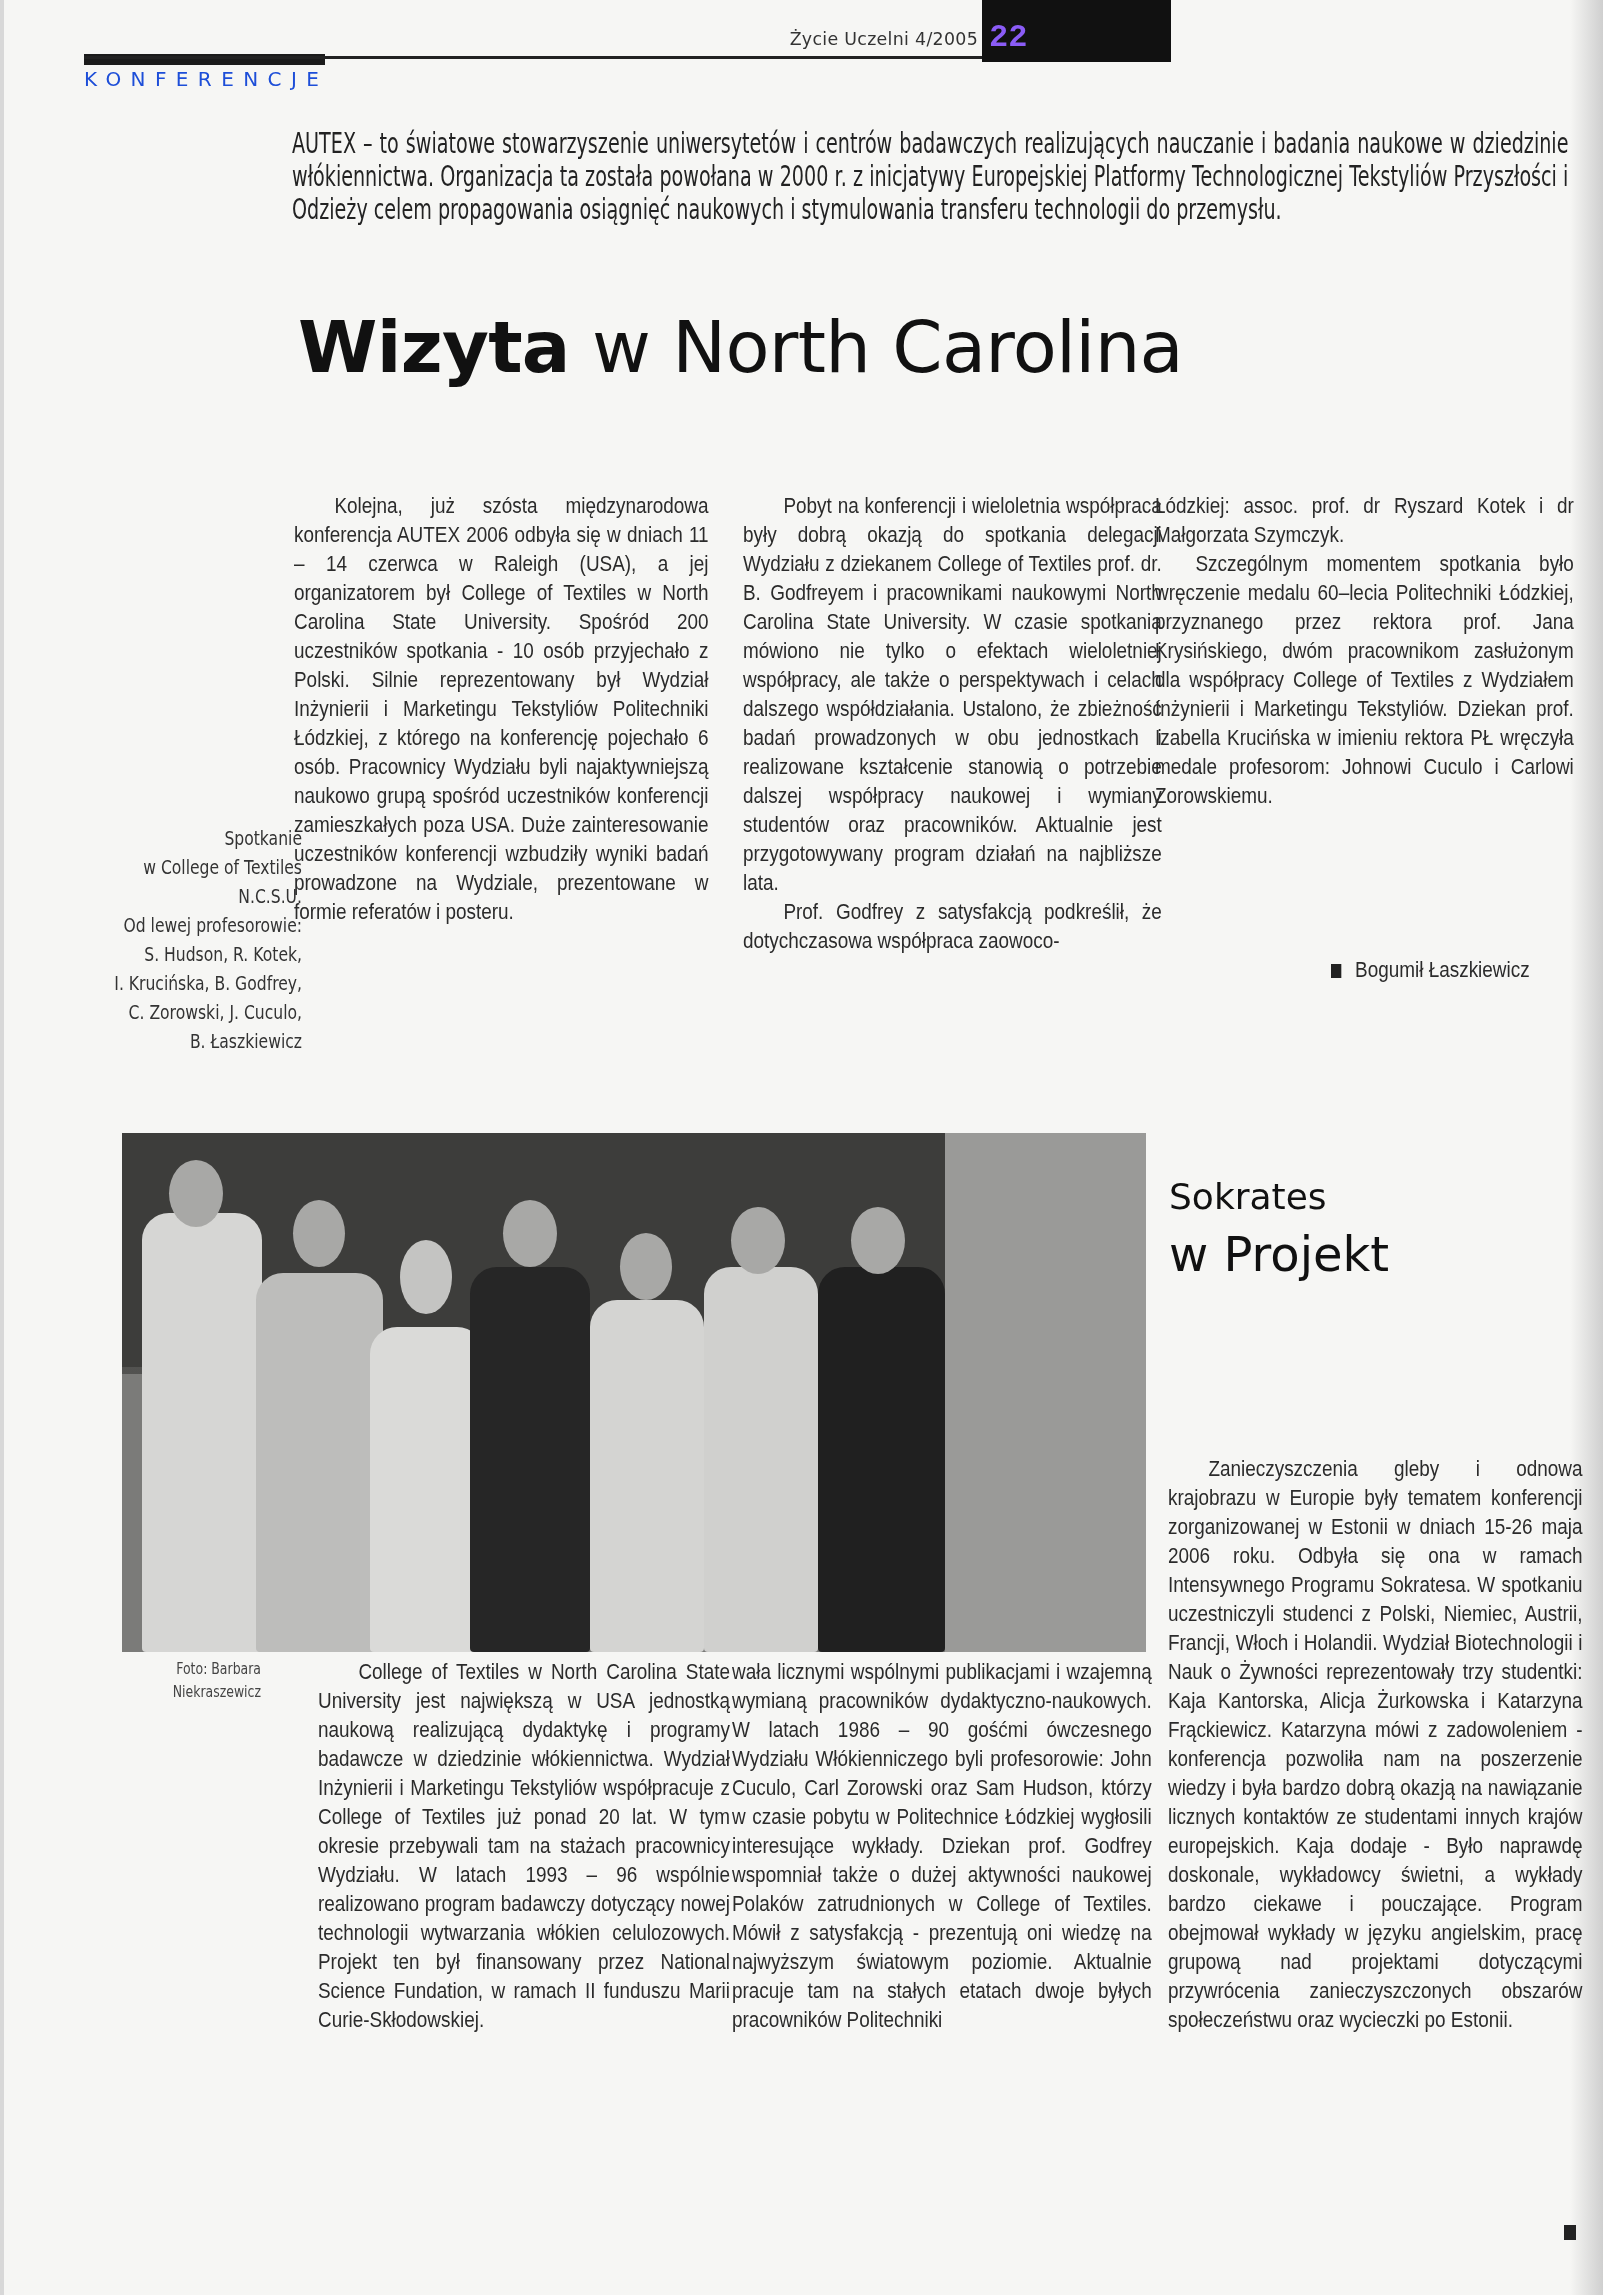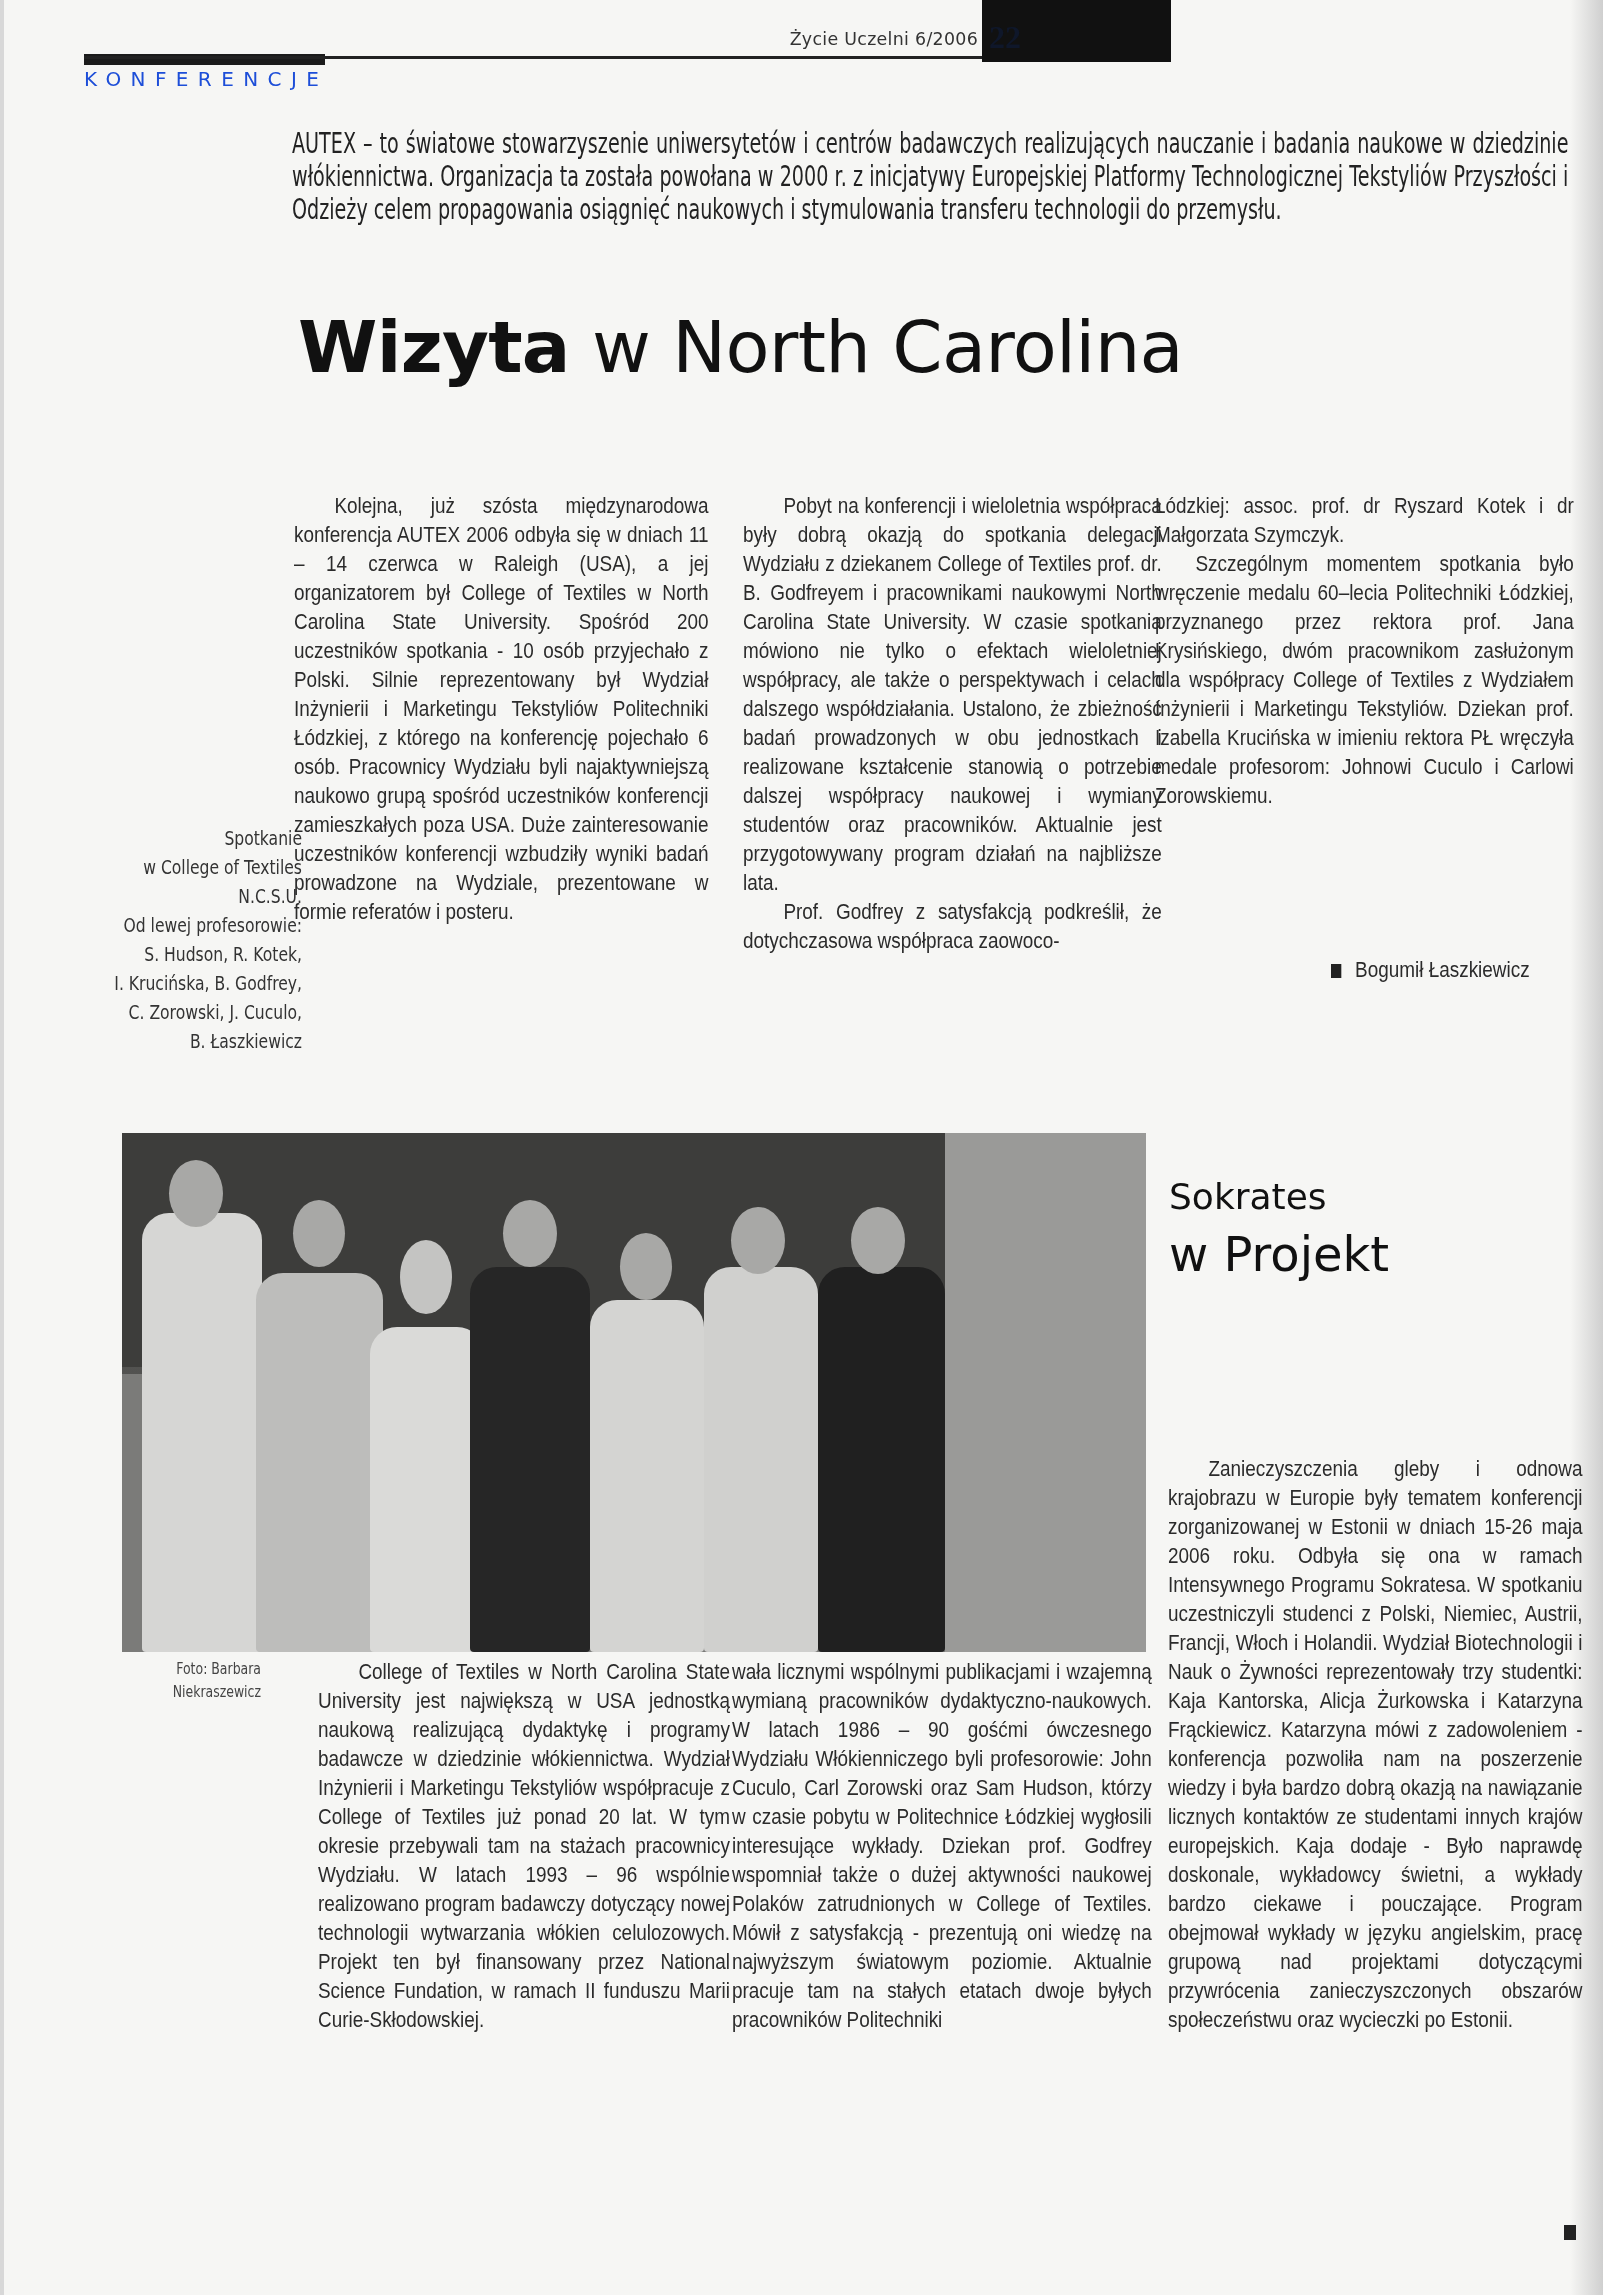--- a/index.html
+++ b/index.html
@@ -4,21 +4,21 @@
 <style>
   * { margin:0; padding:0; box-sizing:border-box; }
   html, body { width:1603px; height:2295px; background:#f4f4f2; overflow:hidden; }
   body { position:relative; font-family:"Liberation Sans", sans-serif; color:#2a2a2a; }
   .page { position:absolute; left:0; top:0; width:1603px; height:2295px; background:#f6f6f4; }
   .right-shadow { position:absolute; right:0; top:0; width:33px; height:2295px; background:linear-gradient(to right, #f6f6f4, #cfcfcf); }
   .left-edge { position:absolute; left:0; top:0; width:4px; height:2295px; background:#d8d8d8; }
 
   
   .hdr-block { position:absolute; left:982px; top:0; width:189px; height:62px; background:#111; }
-  .hdr-num { position:absolute; left:989px; top:19px; font-family:Liberation Serif, serif; font-weight:bold; font-size:32px; color:#0f172a; line-height:37px; }
+  .hdr-num { position:absolute; left:989px; top:19px; font-family:Liberation Mono, monospace; font-weight:bold; font-size:32px; color:#8b5cf6; line-height:37px; }
   .hdr-journal { position:absolute; left:779px; top:29px; width:199px; text-align:right; font-family:"DejaVu Sans", sans-serif; font-size:17.4px; color:#333; letter-spacing:0.3px; }
   .hdr-line { position:absolute; left:84px; top:56px; width:903px; height:3.3px; background:#222; }
   .hdr-line-thick { position:absolute; left:84px; top:54px; width:241px; height:10.7px; background:#1b1b1b; }
   .section-label { position:absolute; left:84px; top:67px; font-family:"DejaVu Sans", sans-serif; font-size:20px; letter-spacing:9.4px; color:#1d4ed8; }
 
   
   .lead { position:absolute; left:292px; top:127px; width:1278px; font-family:"DejaVu Sans", sans-serif; font-size:29px; line-height:33px; color:#222; transform:scaleX(0.66); transform-origin:left top; width:1934px; text-align:justify; }
 
   
   .title { position:absolute; left:298px; top:311px; font-family:"DejaVu Sans", sans-serif; font-size:72px; line-height:72px; color:#111; letter-spacing:-0.7px;text-align:center; }
@@ -59,21 +59,21 @@
 </style>
 </head>
 <body>
 
 <div class="page">
   <div class="left-edge"></div>
   <div class="right-shadow"></div>
 
   <div class="hdr-line-thick"></div>
   <div class="hdr-line"></div>
-  <div class="hdr-journal">Życie Uczelni 6/2006</div>
+  <div class="hdr-journal">Życie Uczelni 4/2005</div>
   <div class="hdr-block"></div>
   <div class="hdr-num">22</div>
   <div class="section-label">KONFERENCJE</div>
 
   <div class="lead">AUTEX – to światowe stowarzyszenie uniwersytetów i centrów badawczych realizujących nauczanie i badania naukowe w dziedzinie włókiennictwa. Organizacja ta została powołana w 2000 r. z inicjatywy Europejskiej Platformy Technologicznej Tekstyliów Przyszłości i Odzieży celem propagowania osiągnięć naukowych i stymulowania transferu technologii do przemysłu.</div>
 
   <div class="title">
     <div><b>Wizyta</b><span class="light"> w North Carolina</span></div>
   </div>
 

